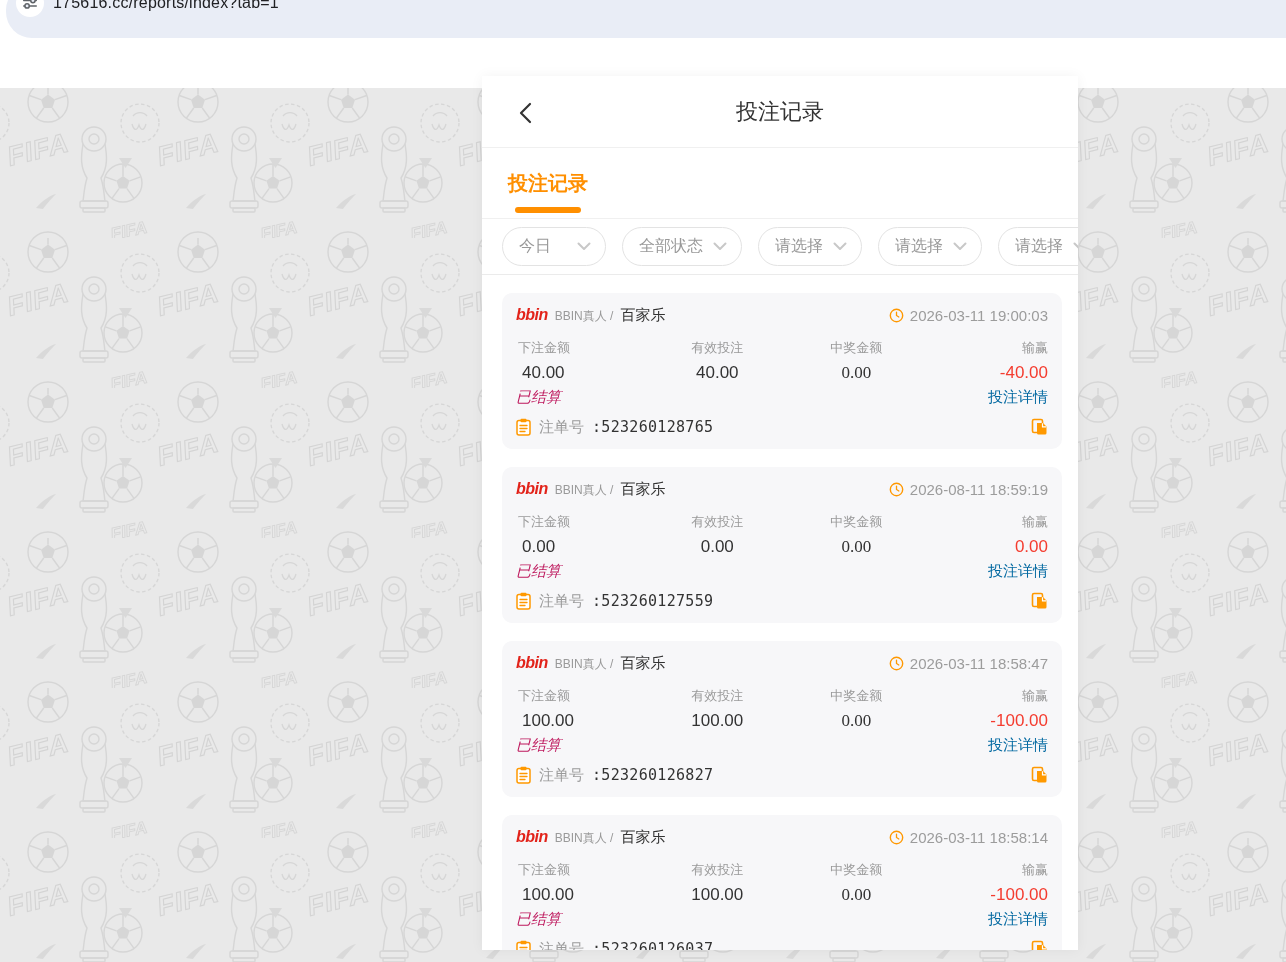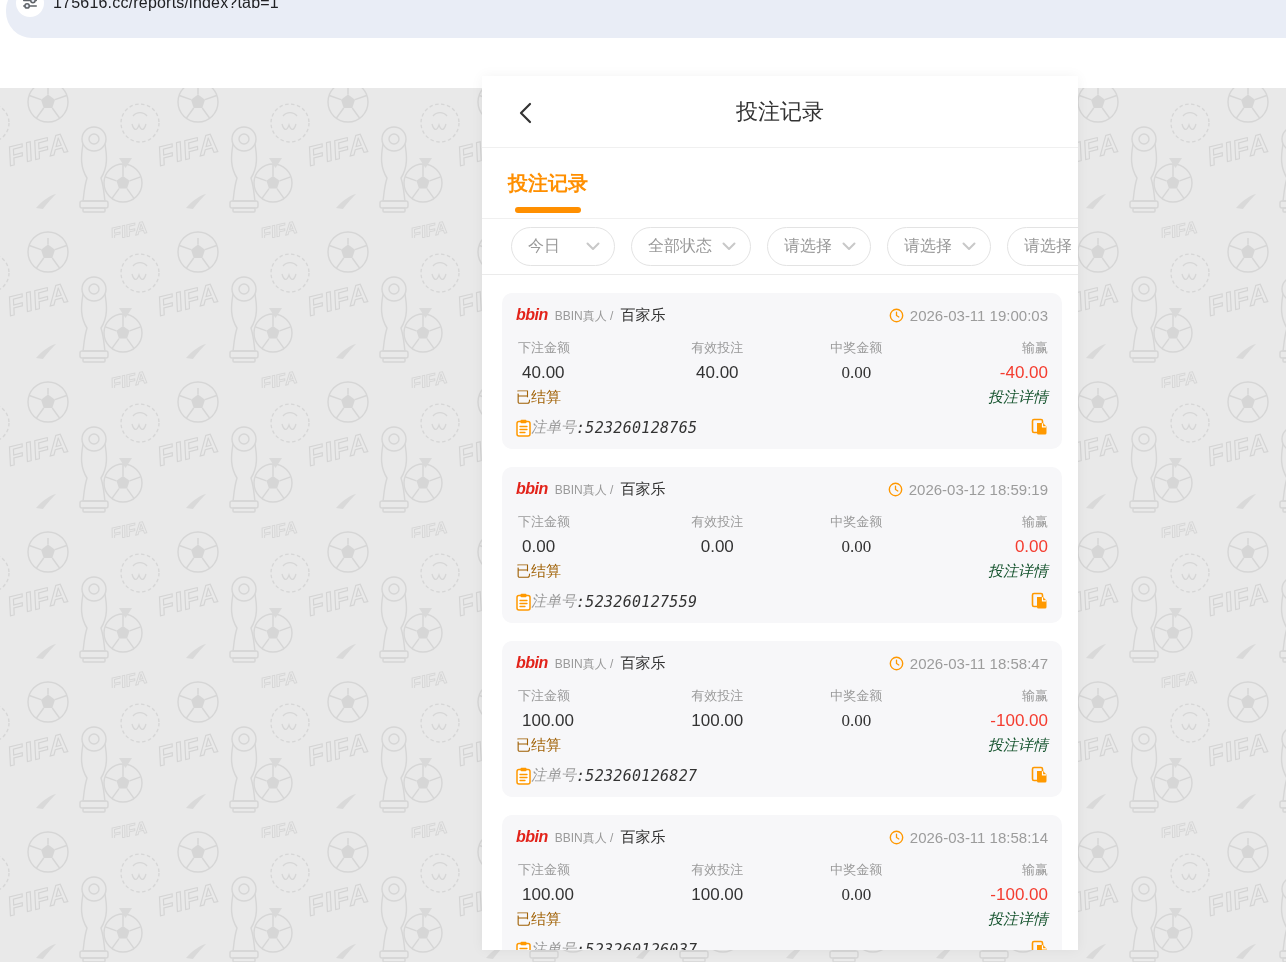--- a/index.html
+++ b/index.html
@@ -39,21 +39,21 @@
   .page-title { text-align:center; line-height:72px; font-size:22px; color:#333; font-weight:500; }
 
   .tabs { height:71px; display:flex; align-items:stretch; padding-left:24px; gap:26px; border-bottom:1px solid #f0f0f0; background:#fff; }
   .tab { font-size:20px; color:#333; display:flex; align-items:center; position:relative; padding:0 2px; cursor:pointer; }
   .tab.active { color:#ff8f00; font-weight:bold; }
   .tab.active::after {
     content:""; position:absolute; left:50%; transform:translateX(-50%);
     bottom:5px; width:66px; height:6px; border-radius:3px; background:#ff8f00;
   }
 
-  .filters { height:56px; display:flex; align-items:center; gap:16px; padding-left:29px; overflow:hidden; border-bottom:1px solid #ebebeb; background:#fff; }
+  .filters { height:56px; display:flex; align-items:center; gap:16px; padding-left:20px; overflow:hidden; border-bottom:1px solid #ebebeb; background:#fff; }
   .pill {
     flex:0 0 auto; height:39px; min-width:104px; border:1px solid #e3e3e3; border-radius:20px;
     display:flex; align-items:center; justify-content:space-between; padding:0 14px 0 16px;
     color:#999; font-size:16px; background:#fff; cursor:pointer;
   }
   .pill.wide { min-width:112px; }
   .pill .chev { flex:0 0 auto; margin-left:10px; }
 
   .list { padding:18px 16px 0 20px; display:flex; flex-direction:column; gap:18px; }
   .card { background:#f7f7f9; border-radius:10px; padding:12px 14px; }
@@ -69,25 +69,25 @@
   .grid .c1 { text-align:left; padding-left:2px; }
   .grid .c2 { text-align:center; }
   .grid .c3 { text-align:center;font-family:Liberation Serif, serif; }
   .grid .c4 { text-align:right; }
   .grid-labels { margin-top:13px; color:#9a9a9a; font-size:13px; line-height:19px; }
   .grid-values { margin-top:5px; color:#333; font-size:17px; font-weight:500; line-height:22px; }
   .grid-values .c1 { padding-left:6px; }
   .profit { color:#f43c2f; }
 
   .status-row { display:flex; justify-content:space-between; margin-top:3px; font-size:15px; line-height:20px; }
-  .settled { color:#a16207; }
-  .detail-link { color:#14532d; cursor:pointer;font-style:italic; }
+  .settled { color:#be185d;font-style:italic; }
+  .detail-link { color:#0369a1; cursor:pointer; }
 
   .order-row { display:flex; justify-content:space-between; align-items:center; margin-top:10px; height:20px; }
-  .order-left { display:flex; align-items:flex-end; font-size:15px; color:#9a9a9a;font-style:italic; }
+  .order-left { display:flex; align-items:center; gap:8px; font-size:15px; color:#9a9a9a; }
   .order-no { color:#333; font-family:"DejaVu Sans Mono", monospace; font-size:15px; letter-spacing:0.3px; }
   .copy-btn { cursor:pointer; display:flex; }
 </style>
 </head>
 <body>
 
 <div class="pattern-bg">
   <svg width="1286" height="874" xmlns="http://www.w3.org/2000/svg">
     <defs>
       <pattern id="fifaPat" width="150" height="150" patternUnits="userSpaceOnUse">
@@ -262,21 +262,21 @@
         <div class="brand">
           <span class="logo">bbin</span>
           <span class="provider">BBIN真人 /</span>
           <span class="game">百家乐</span>
         </div>
         <div class="time-wrap">
           <svg width="15" height="15" viewBox="0 0 16 16">
             <circle cx="8" cy="8" r="6.6" fill="none" stroke="#ff9800" stroke-width="1.5"></circle>
             <path d="M8,4.5 L8,8 L10.5,9.6" fill="none" stroke="#ff9800" stroke-width="1.4" stroke-linecap="round"></path>
           </svg>
-          <span>2026-03-12 18:59:19</span>
+          <span>2026-08-11 18:59:19</span>
         </div>
       </div>
       <div class="grid grid-labels">
         <span class="c1">下注金额</span>
         <span class="c2">有效投注</span>
         <span class="c3">中奖金额</span>
         <span class="c4">输赢</span>
       </div>
       <div class="grid grid-values">
         <span class="c1">0.00</span>

